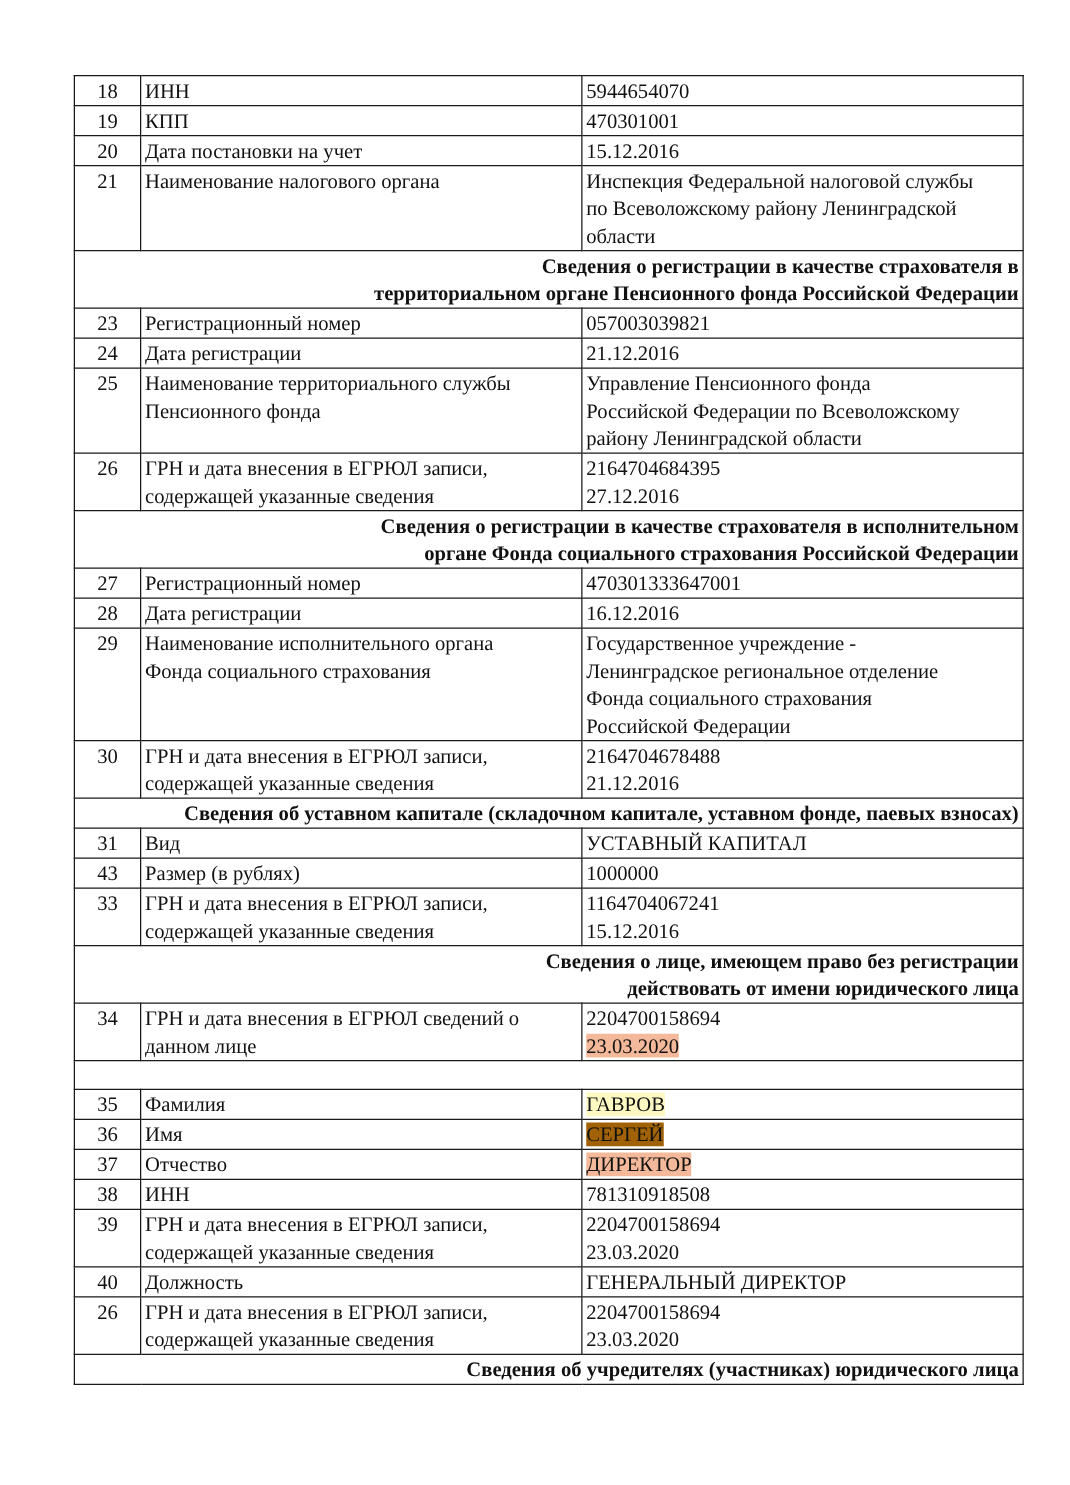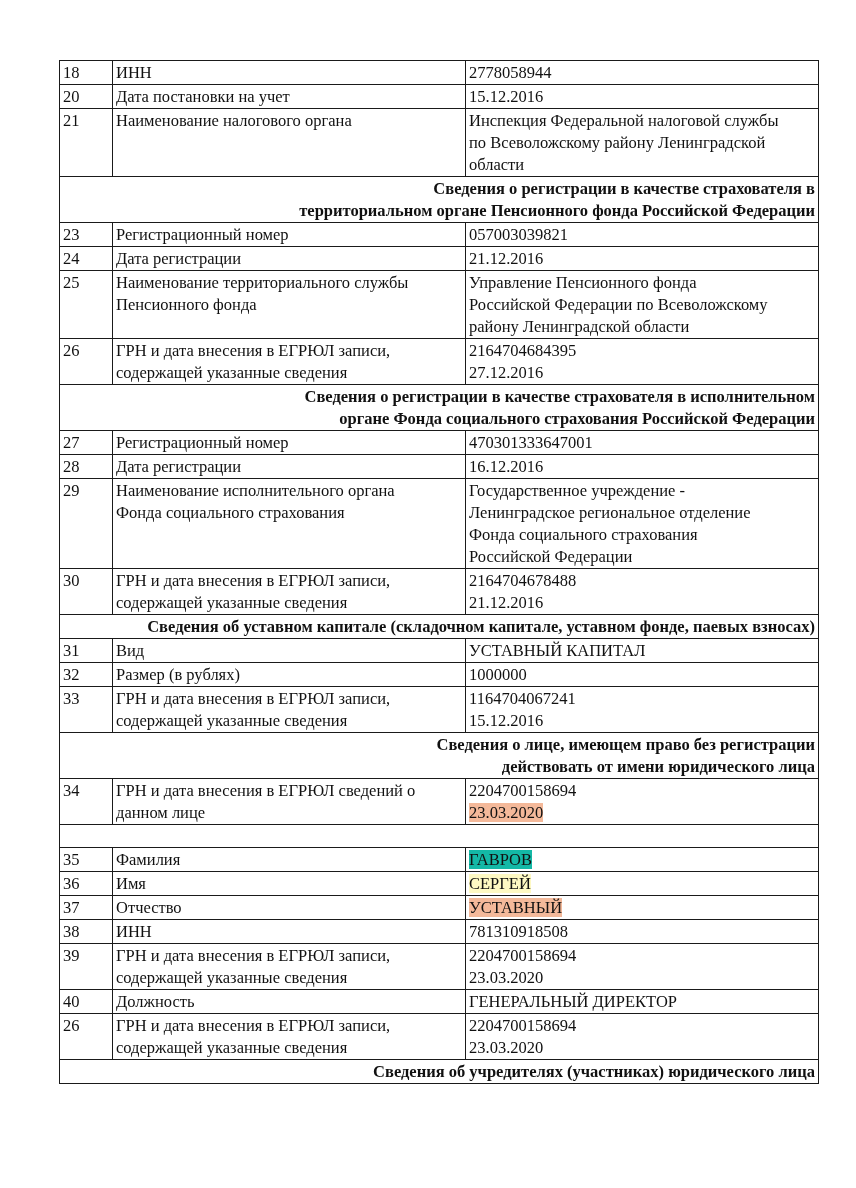--- a/index.html
+++ b/index.html
@@ -27,20 +27,21 @@
     }
     #doc-table td {
       border: 1.5px solid #1a1a1a;
       padding: 1px 3px 0 3px;
       vertical-align: top;
     }
     #doc-table col.c-num { width: 53px; }
     #doc-table col.c-label { width: 353px; }
     #doc-table col.c-value { width: 353px; }
     td.num {
+      text-align: center;
     }
     td.section {
       text-align: right;
       font-weight: bold;
       padding: 0 2px;
     }
     td.empty {
       height: 21px;
     }
     .line {
@@ -60,21 +61,30 @@
     <col class="c-label">
     <col class="c-value">
   </colgroup>
   <tbody id="doc-body">
       <tr>
         <td class="num">18</td>
         <td class="label">
           <span class="line">ИНН</span>
         </td>
         <td class="value">
-          <span class="line"><span>2778058944</span></span>
+          <span class="line"><span>5944654070</span></span>
+        </td>
+      </tr>
+      <tr>
+        <td class="num">19</td>
+        <td class="label">
+          <span class="line">КПП</span>
+        </td>
+        <td class="value">
+          <span class="line"><span>470301001</span></span>
         </td>
       </tr>
       <tr>
         <td class="num">20</td>
         <td class="label">
           <span class="line">Дата постановки на учет</span>
         </td>
         <td class="value">
           <span class="line"><span>15.12.2016</span></span>
         </td>
@@ -193,21 +203,21 @@
       <tr>
         <td class="num">31</td>
         <td class="label">
           <span class="line">Вид</span>
         </td>
         <td class="value">
           <span class="line"><span>УСТАВНЫЙ КАПИТАЛ</span></span>
         </td>
       </tr>
       <tr>
-        <td class="num">32</td>
+        <td class="num">43</td>
         <td class="label">
           <span class="line">Размер (в рублях)</span>
         </td>
         <td class="value">
           <span class="line"><span>1000000</span></span>
         </td>
       </tr>
       <tr>
         <td class="num">33</td>
         <td class="label">
@@ -238,39 +248,39 @@
       </tr>
       <tr>
         <td colspan="3" class="empty"></td>
       </tr>
       <tr>
         <td class="num">35</td>
         <td class="label">
           <span class="line">Фамилия</span>
         </td>
         <td class="value">
-          <span class="line"><span class="hl" style="background: #14b8a6;">ГАВРОВ</span></span>
+          <span class="line"><span class="hl" style="background: #fef9c3;">ГАВРОВ</span></span>
         </td>
       </tr>
       <tr>
         <td class="num">36</td>
         <td class="label">
           <span class="line">Имя</span>
         </td>
         <td class="value">
-          <span class="line"><span class="hl" style="background: #fef9c3;">СЕРГЕЙ</span></span>
+          <span class="line"><span class="hl" style="background: #a16207;">СЕРГЕЙ</span></span>
         </td>
       </tr>
       <tr>
         <td class="num">37</td>
         <td class="label">
           <span class="line">Отчество</span>
         </td>
         <td class="value">
-          <span class="line"><span class="hl" style="background: rgb(244, 185, 154);">УСТАВНЫЙ</span></span>
+          <span class="line"><span class="hl" style="background: rgb(244, 185, 154);">ДИРЕКТОР</span></span>
         </td>
       </tr>
       <tr>
         <td class="num">38</td>
         <td class="label">
           <span class="line">ИНН</span>
         </td>
         <td class="value">
           <span class="line"><span>781310918508</span></span>
         </td>

